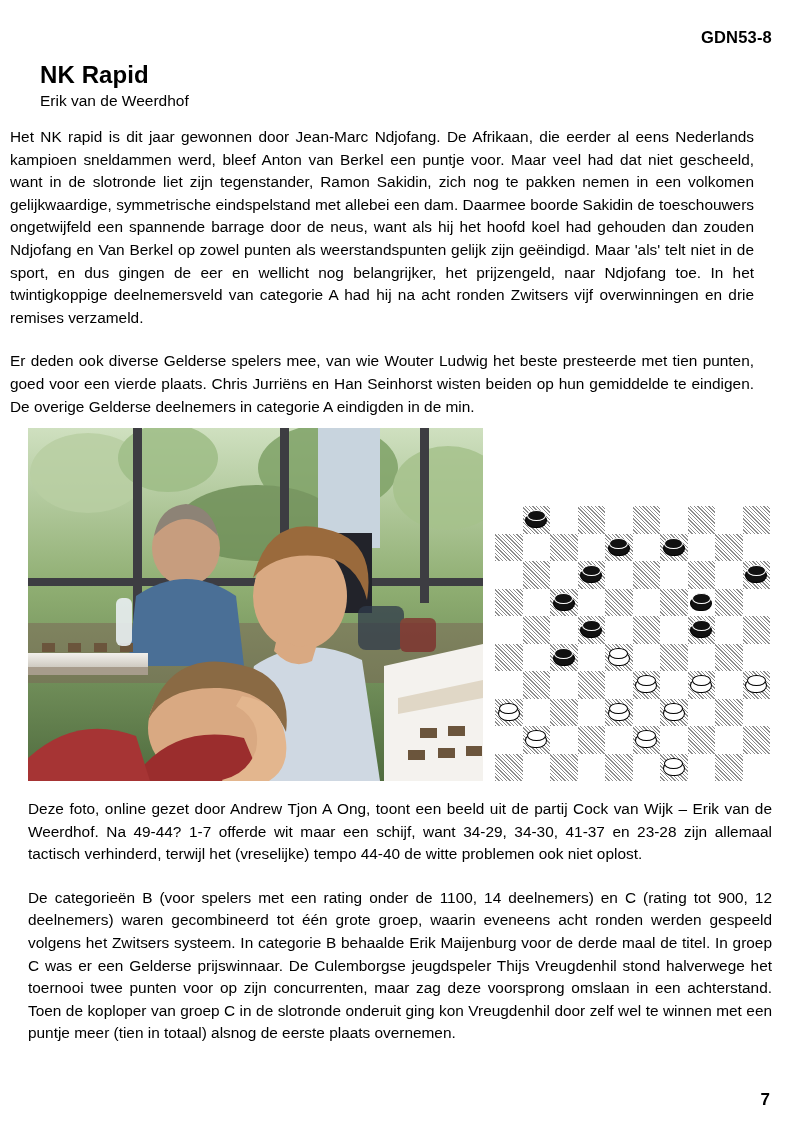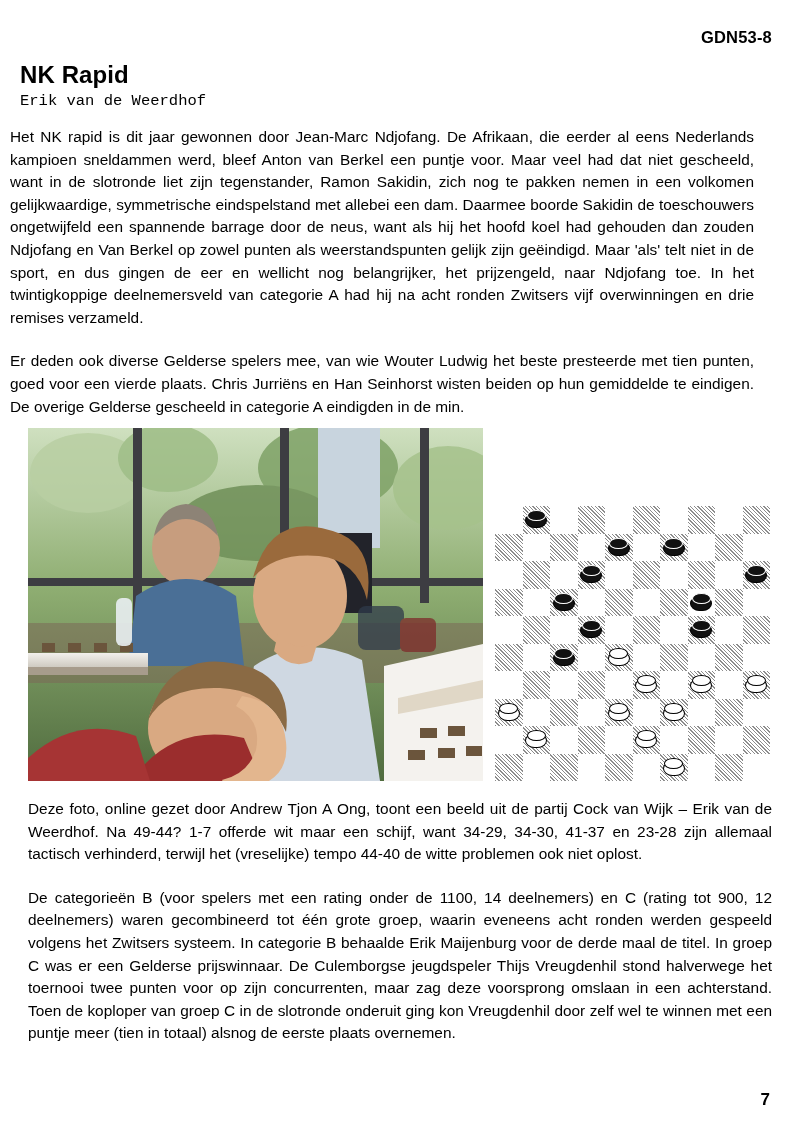--- a/index.html
+++ b/index.html
@@ -24,37 +24,36 @@
     top: 28px;
     right: 28px;
     font-size: 16.5px;
     font-weight: bold;
     letter-spacing: 0.2px;
     color: #000;
   }
   .title-block {
     position: absolute;
     top: 62px;
-    left: 20px;
+    left: 40px;
     right: 28px;
   }
   .doc-title {
     font-size: 24px;
     font-weight: bold;
     color: #000;
     margin: 0;
     line-height: 1.1;
     letter-spacing: 0.1px;
   }
   .doc-byline {
     font-size: 15.5px;
     color: #000;
     margin: 4px 0 0 0;
     line-height: 1.2;
-    font-family: Liberation Mono, monospace;
   }
   .body-col {
     position: absolute;
     left: 10px;
     width: 744px;
     top: 126px;
   }
   p.para {
     font-size: 15.4px;
     line-height: 22.6px;
@@ -173,21 +172,21 @@
 
   <div class="running-head">GDN53-8</div>
 
   <div class="title-block">
     <h1 class="doc-title">NK Rapid</h1>
     <p class="doc-byline">Erik van de Weerdhof</p>
   </div>
 
   <div class="body-col">
     <p class="para">Het NK rapid is dit jaar gewonnen door Jean-Marc Ndjofang. De Afrikaan, die eerder al eens Nederlands kampioen sneldammen werd, bleef Anton van Berkel een puntje voor. Maar veel had dat niet gescheeld, want in de slotronde liet zijn tegenstander, Ramon Sakidin, zich nog te pakken nemen in een volkomen gelijkwaardige, symmetrische eindspelstand met allebei een dam. Daarmee boorde Sakidin de toeschouwers ongetwijfeld een spannende barrage door de neus, want als hij het hoofd koel had gehouden dan zouden Ndjofang en Van Berkel op zowel punten als weerstandspunten gelijk zijn geëindigd. Maar 'als' telt niet in de sport, en dus gingen de eer en wellicht nog belangrijker, het prijzengeld, naar Ndjofang toe. In het twintigkoppige deelnemersveld van categorie A had hij na acht ronden Zwitsers vijf overwinningen en drie remises verzameld.</p>
-    <p class="para">Er deden ook diverse Gelderse spelers mee, van wie Wouter Ludwig het beste presteerde met tien punten, goed voor een vierde plaats. Chris Jurriëns en Han Seinhorst wisten beiden op hun gemiddelde te eindigen. De overige Gelderse gescheeld in categorie A eindigden in de min.</p>
+    <p class="para">Er deden ook diverse Gelderse spelers mee, van wie Wouter Ludwig het beste presteerde met tien punten, goed voor een vierde plaats. Chris Jurriëns en Han Seinhorst wisten beiden op hun gemiddelde te eindigen. De overige Gelderse deelnemers in categorie A eindigden in de min.</p>
   </div>
 
   <div class="media-row">
 
     <div class="photo">
       <svg width="455" height="353" viewBox="0 0 455 353">
         <defs>
           <linearGradient id="winGrad" x1="0" y1="0" x2="0" y2="1">
             <stop offset="0%" stop-color="#cfe0c0"></stop>
             <stop offset="45%" stop-color="#8fae72"></stop>

